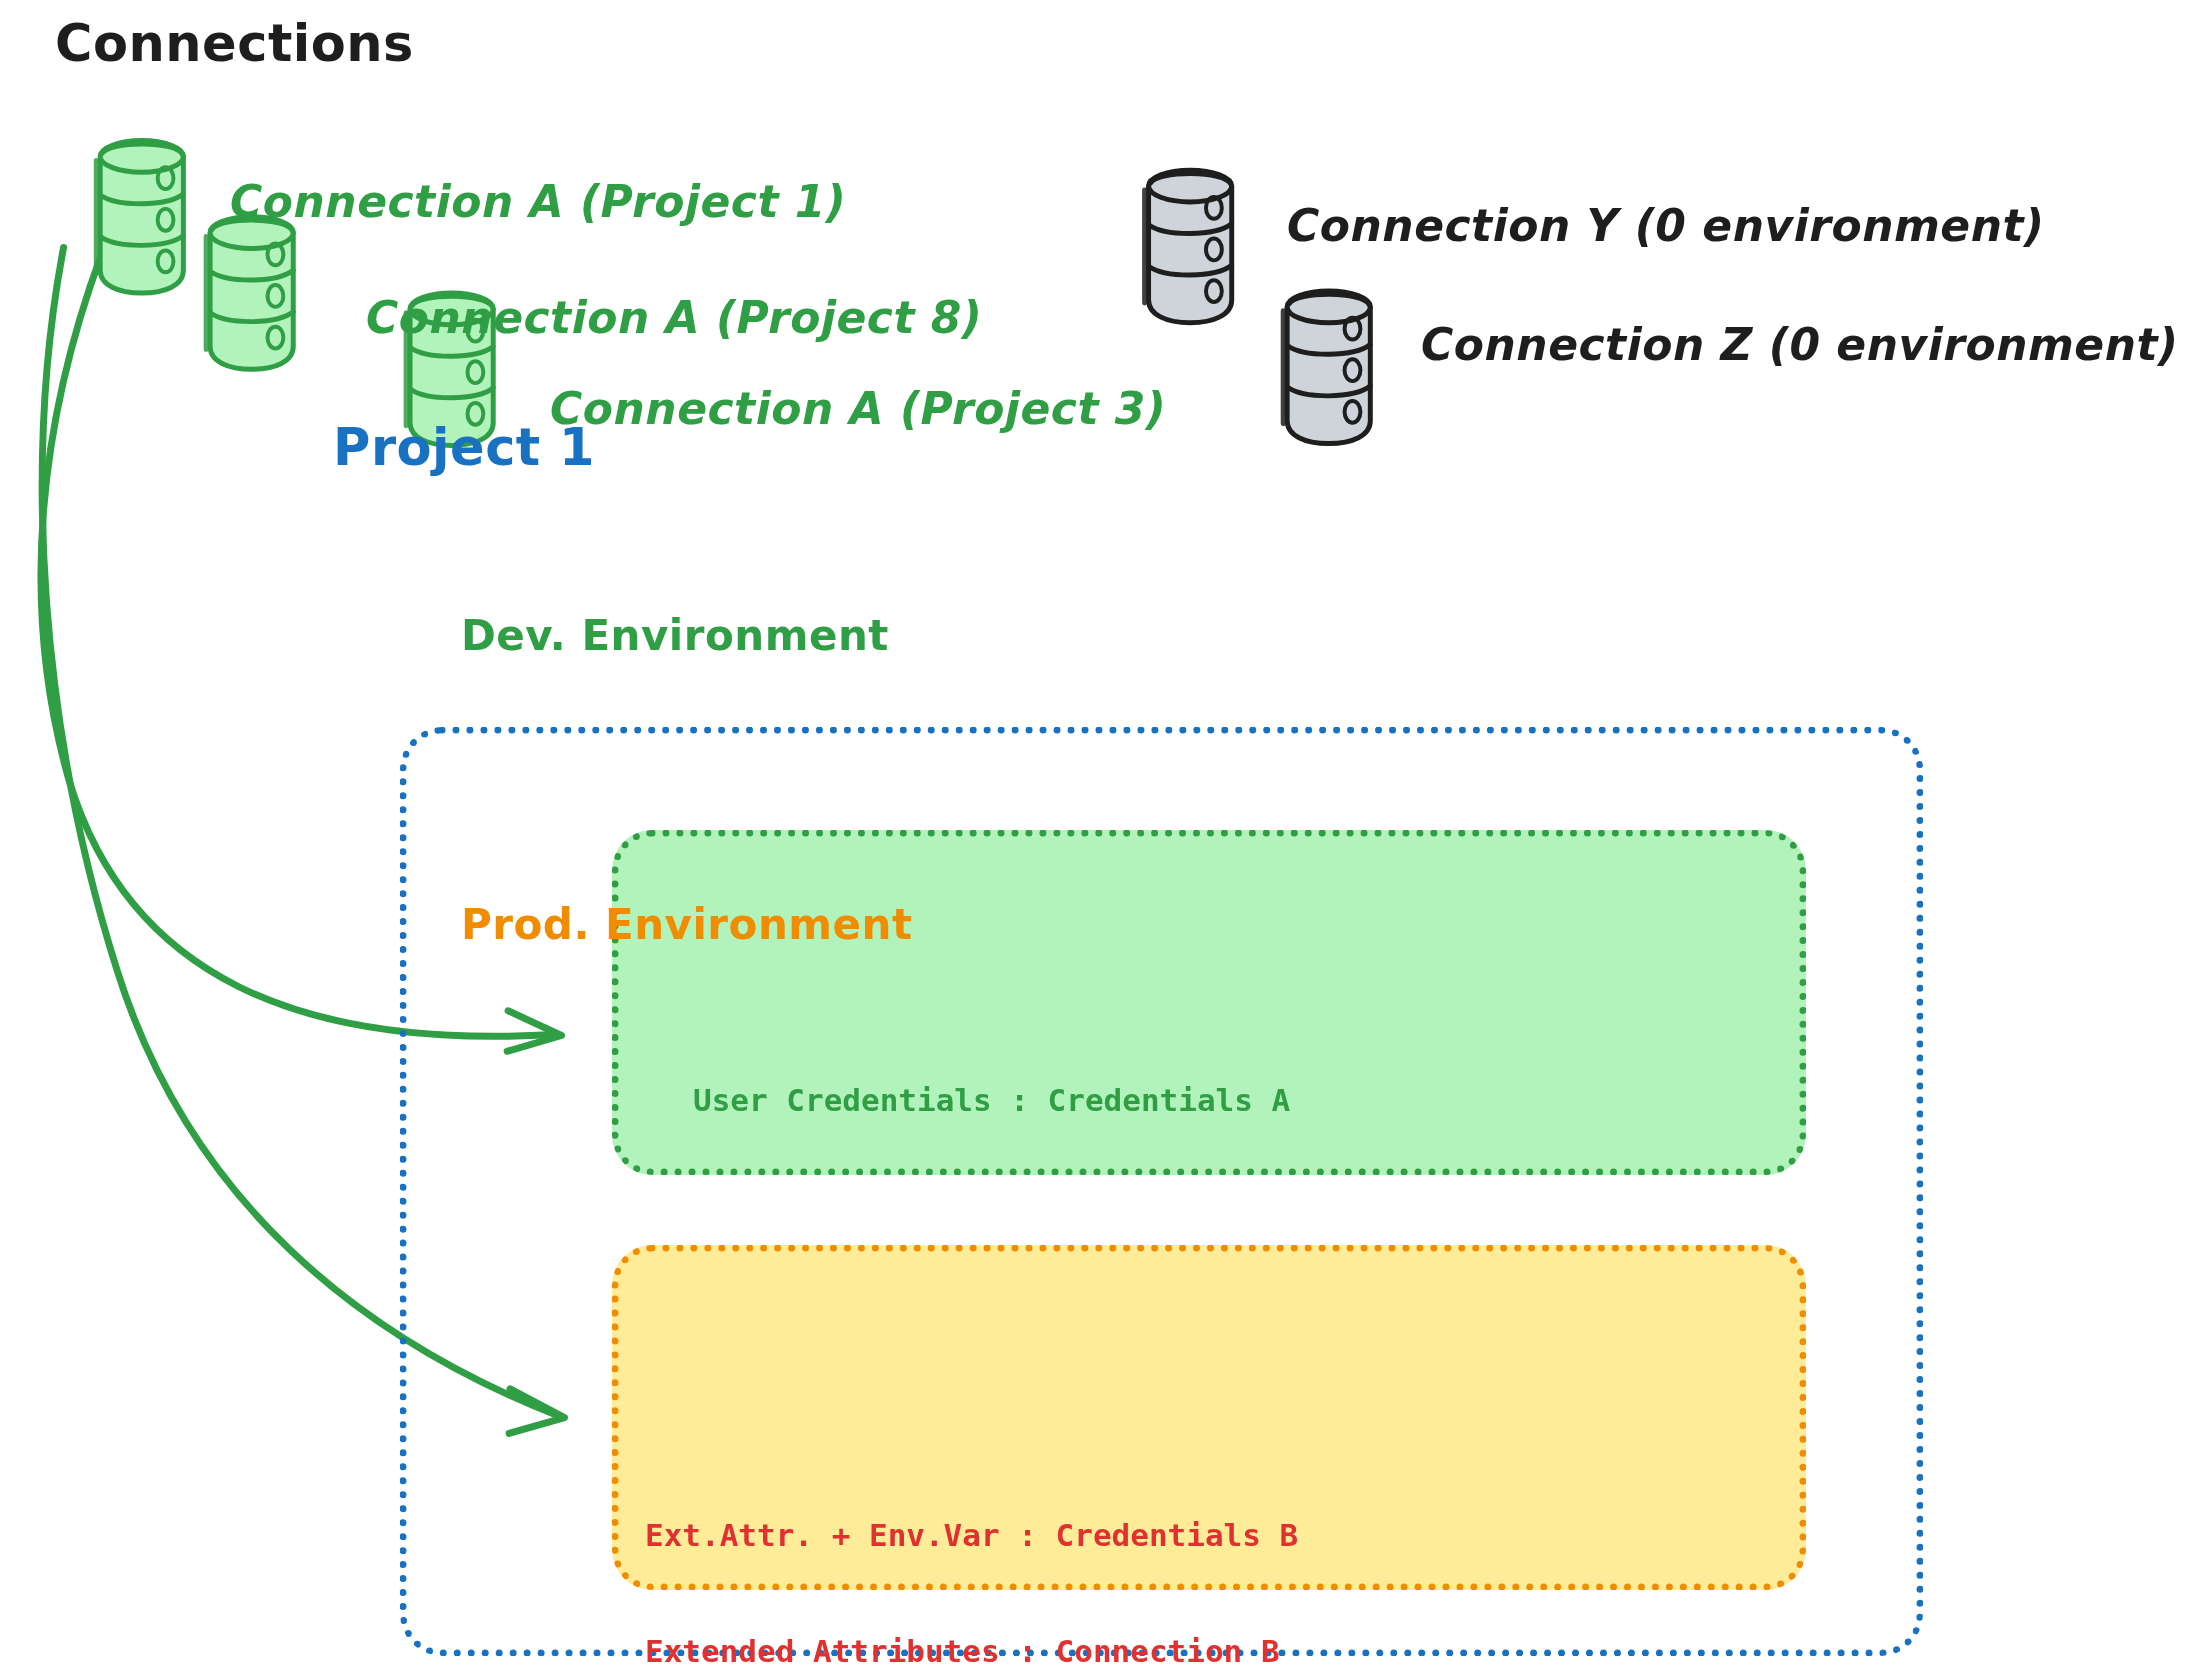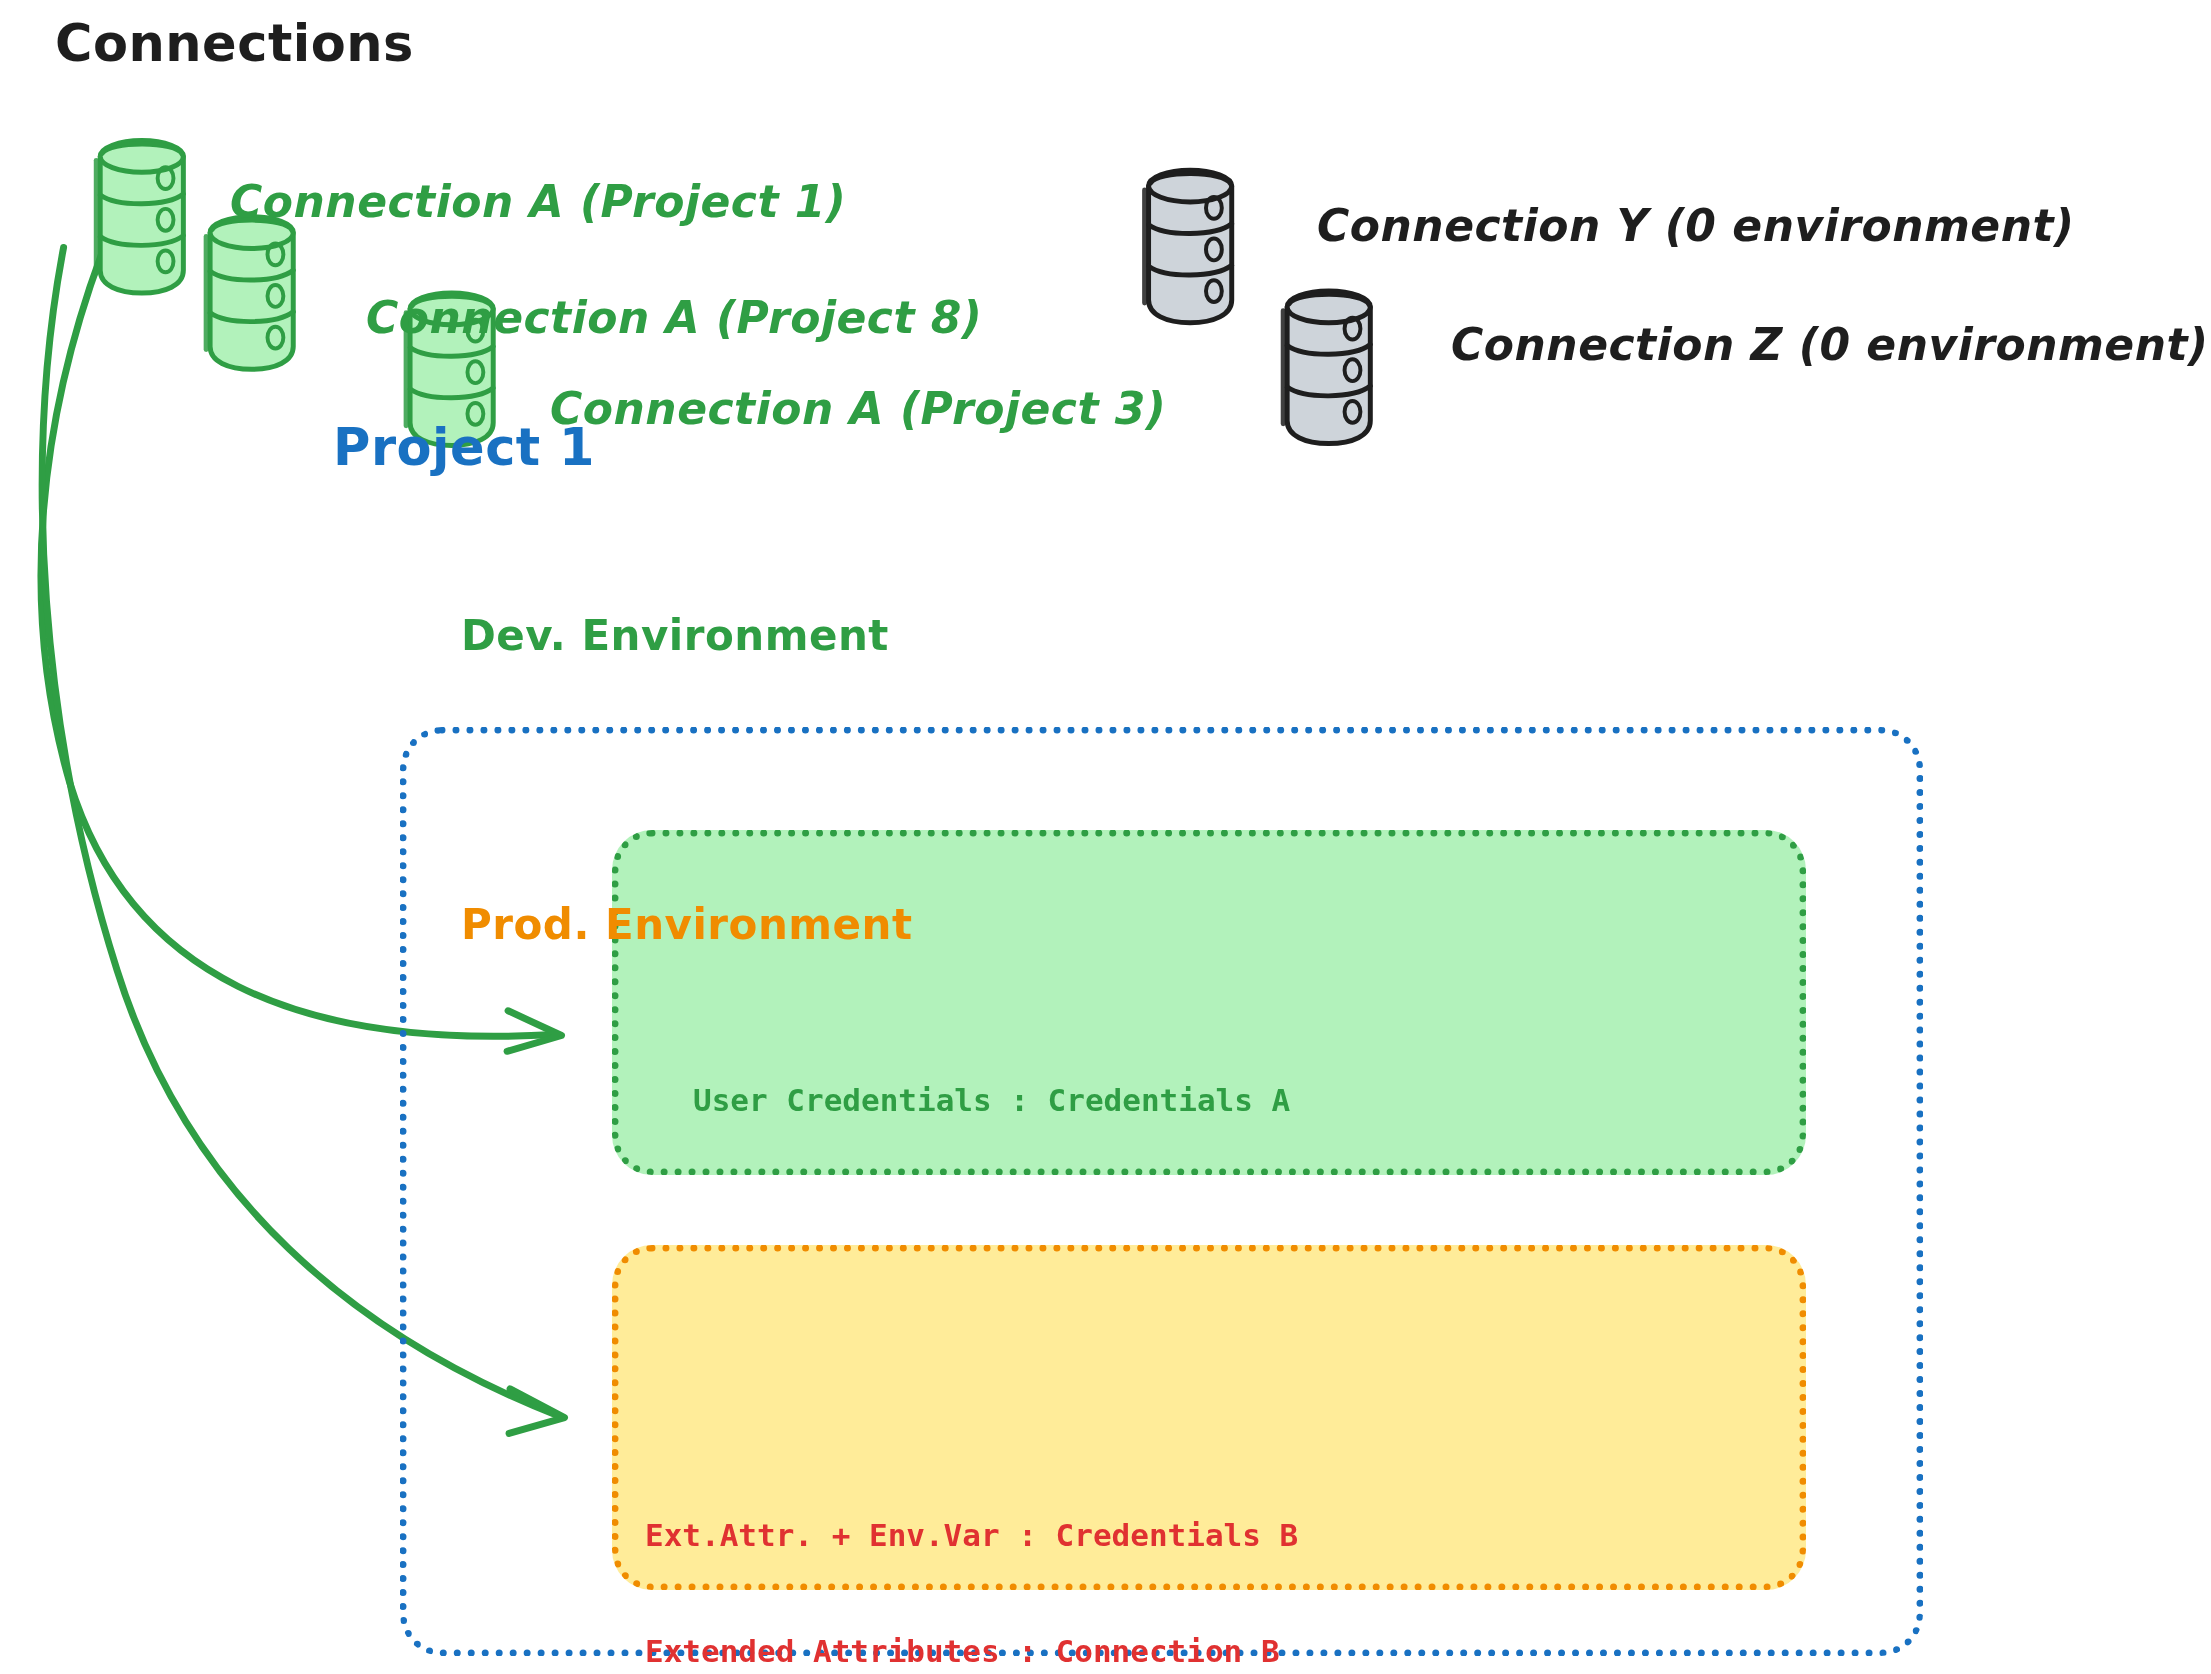--- a/index.html
+++ b/index.html
@@ -58,21 +58,20 @@
     color: #1e1e1e;
   }
 
   .conn-label {
     font-size: 44px;
     color: #2f9e44;
   }
   .conn-label-gray {
     font-size: 44px;
     color: #1e1e1e;
-    margin-left: 30px;
   }
 
   #project-title {
     left: 333px;
     top: 416px;
     font-size: 51px;
     color: #1971c2;
   }
 
   .env-title {

